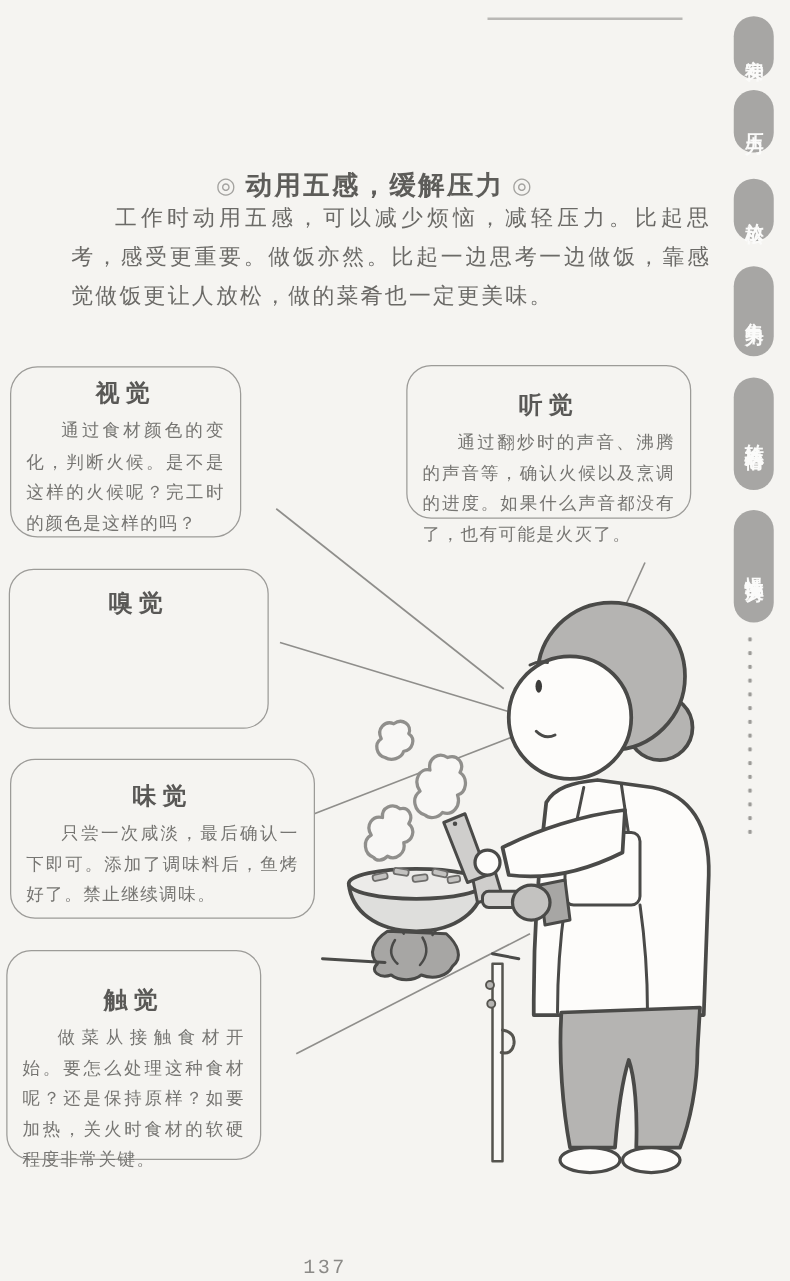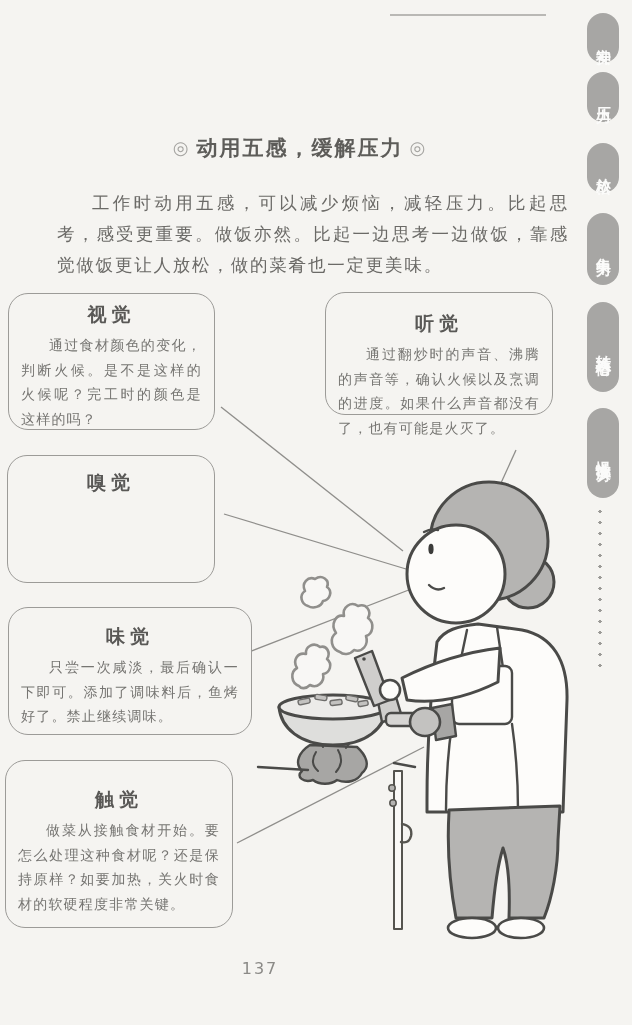--- a/index.html
+++ b/index.html
@@ -10,43 +10,43 @@
   }
   .abs{position:absolute;}
   
   .top-rule{left:390px;top:14px;width:156px;height:2px;background:#b9b8b5;z-index:2;}
   
   .header{left:30px;top:118px;width:540px;text-align:center;z-index:2;margin-top:16px;}
   .title-line{font-size:21px;font-weight:bold;color:#5d5c59;letter-spacing:2px;}
   .title-dec{color:#a3a29f;font-size:18px;font-weight:normal;vertical-align:1px;padding:0 6px;}
   .intro{left:57px;top:160px;width:512px;z-index:2;
     font-size:17.5px;color:#6b6a67;line-height:31px;letter-spacing:1.8px;
-    text-align:justify;text-indent:2em;margin-top:28px;}
+    text-align:justify;text-indent:2em;}
   
   .sense-box{
     background:#f5f4f1;border:1.5px solid #9c9b98;border-radius:20px;
     z-index:3;box-sizing:border-box;
   }
   .sense-title{text-align:center;font-size:19px;font-weight:bold;color:#595856;letter-spacing:5px;}
   .sense-text{margin:5px 12px 0 12px;font-size:14px;color:#767572;line-height:24.5px;
     letter-spacing:1.2px;text-align:justify;text-indent:2em;}
   
   .side-tab{
     left:587px;width:32px;background:#a7a6a4;border-radius:16px;z-index:4;
     color:#fbfbfa;writing-mode:vertical-rl;text-orientation:upright;
     font-size:15px;font-weight:bold;letter-spacing:2px;
     display:flex;align-items:center;justify-content:center;box-sizing:border-box;
   }
   .dotted-rail{
     left:598px;top:506px;width:4px;height:168px;z-index:2;
     background-image:radial-gradient(circle,#9c9b98 1.5px,transparent 1.7px);
     background-size:4px 11px;background-repeat:repeat-y;
   }
-  .page-number{left:230px;top:959px;width:60px;text-align:center;z-index:2;
-    font-size:16px;color:#8b8a87;letter-spacing:2px;}
+  .page-number{left:230px;top:1005px;width:60px;text-align:center;z-index:2;
+    font-size:16px;color:#8b8a87;letter-spacing:2px;font-family:Liberation Mono, monospace;}
   svg{display:block;}
   .lines-layer{left:0;top:0;z-index:1;pointer-events:none;}
   .illustration-layer{left:228px;top:455px;z-index:2;pointer-events:none;}
 </style>
 </head>
 <body>
 
 <div class="abs top-rule"></div>
 
 <div class="abs header">
@@ -120,40 +120,40 @@
 
     <path d="M258,767 L308,770 M394,763 L415,767" fill="none" stroke="#4a4a48" stroke-width="2.4"></path>
 
     <rect x="394" y="771" width="8" height="158" fill="#faf9f7" stroke="#55544f" stroke-width="2"></rect>
     <circle cx="392" cy="788" r="3.2" fill="#b5b4b2" stroke="#55544f" stroke-width="1.5"></circle>
     <circle cx="393" cy="803" r="3.2" fill="#b5b4b2" stroke="#55544f" stroke-width="1.5"></circle>
     <path d="M402,824 q11,2 9,12 q-2,8 -10,6" fill="none" stroke="#55544f" stroke-width="2.4"></path>
   </g>
 </svg>
 
-<div class="abs sense-box" style="left:8px;top:293px;width:207px;height:137px;padding-top:8px;">
+<div class="abs sense-box" style="left:8px;top:293px;width:185px;height:137px;padding-top:8px;border-radius:22px;">
   <div class="sense-title">视觉</div>
   <div class="sense-text">通过食材颜色的变化，判断火候。是不是这样的火候呢？完工时的颜色是这样的吗？</div>
 </div>
 
 <div class="abs sense-box" style="left:325px;top:292px;width:228px;height:123px;padding-top:18px;">
   <div class="sense-title">听觉</div>
   <div class="sense-text">通过翻炒时的声音、沸腾的声音等，确认火候以及烹调的进度。如果什么声音都没有了，也有可能是火灭了。</div>
 </div>
 
 <div class="abs sense-box" style="left:7px;top:455px;width:208px;height:128px;padding-top:14px;">
   <div class="sense-title">嗅觉</div>
 </div>
 
 <div class="abs sense-box" style="left:8px;top:607px;width:244px;height:128px;padding-top:16px;">
   <div class="sense-title">味觉</div>
   <div class="sense-text">只尝一次咸淡，最后确认一下即可。添加了调味料后，鱼烤好了。禁止继续调味。</div>
 </div>
 
-<div class="abs sense-box" style="left:5px;top:760px;width:228px;height:168px;padding-top:26px;">
+<div class="abs sense-box" style="left:5px;top:760px;width:204px;height:168px;padding-top:26px;">
   <div class="sense-title">触觉</div>
   <div class="sense-text">做菜从接触食材开始。要怎么处理这种食材呢？还是保持原样？如要加热，关火时食材的软硬程度非常关键。</div>
 </div>
 
 <div class="abs side-tab" style="top:13px;height:50px;">安神</div>
 <div class="abs side-tab" style="top:72px;height:50px;">压力</div>
 <div class="abs side-tab" style="top:143px;height:50px;">放松</div>
 <div class="abs side-tab" style="top:213px;height:72px;">集中力</div>
 <div class="abs side-tab" style="top:302px;height:90px;">转换心情</div>
 <div class="abs side-tab" style="top:408px;height:90px;">慢性疲劳</div>

